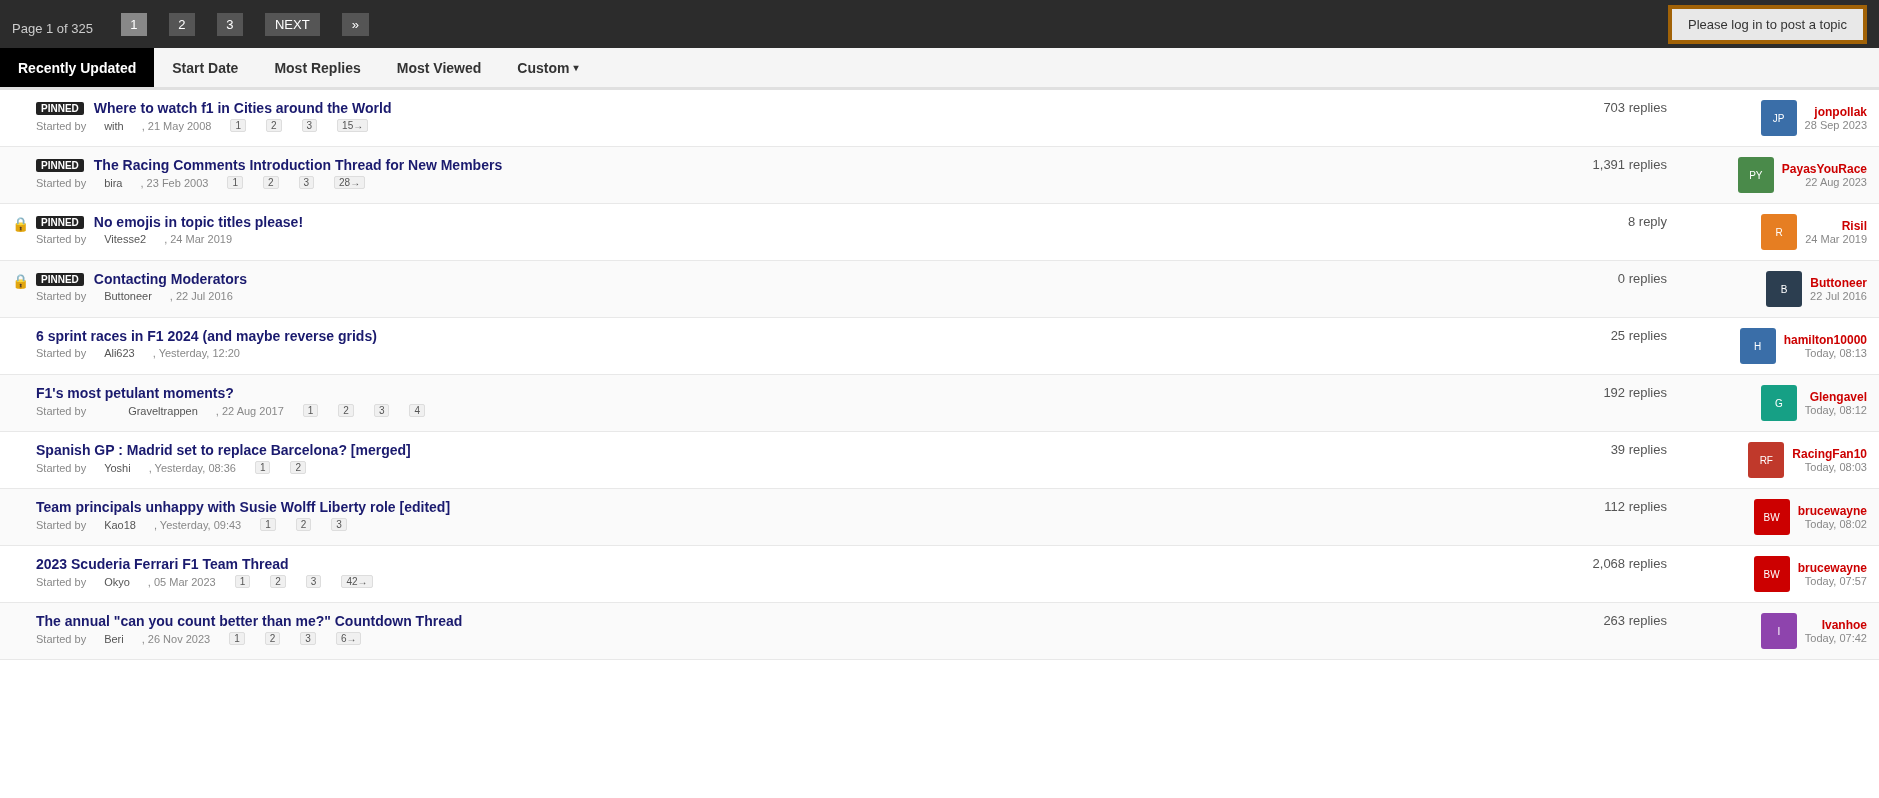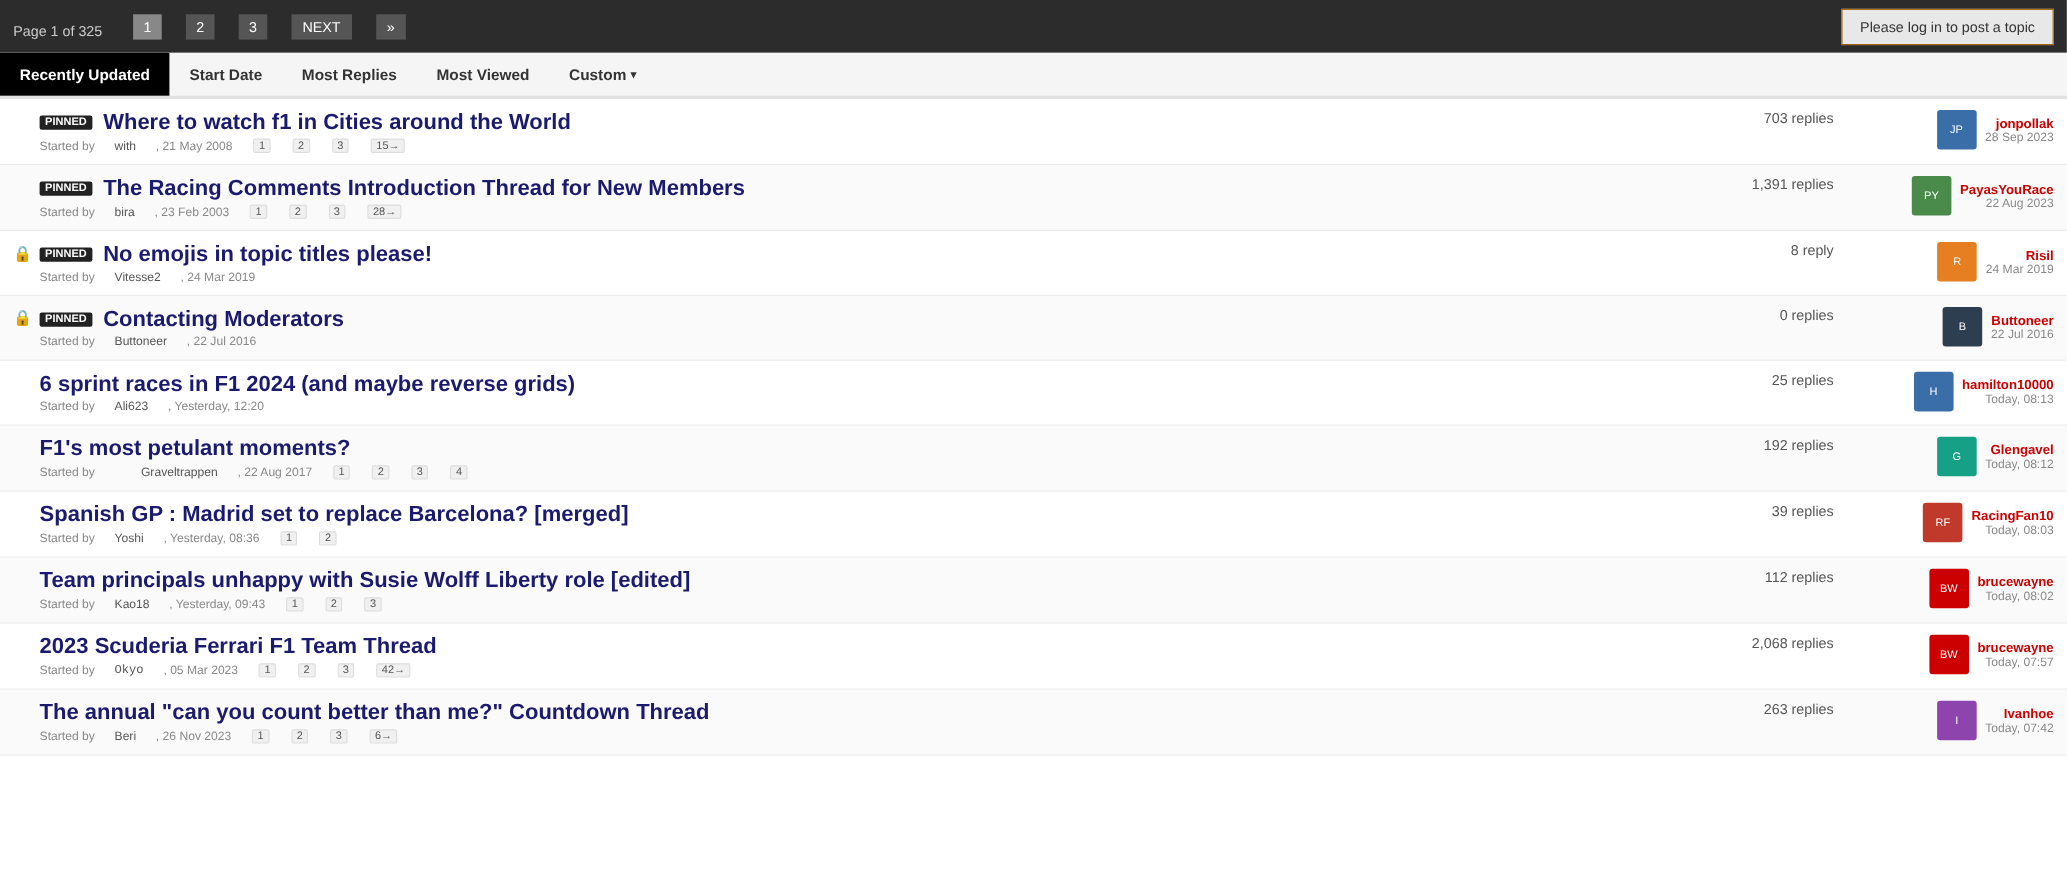--- a/index.html
+++ b/index.html
@@ -31,21 +31,21 @@
       background: #555;
       color: #fff;
       border: none;
       padding: 4px 10px;
       cursor: pointer;
       font-size: 13px;
     }
     .login-btn {
       background: #e8e8e8;
       color: #333;
-      border: 1px solid #a16207;
+      border: 4px solid #a16207;
       padding: 8px 16px;
       cursor: pointer;
       font-size: 13px;
     }
 
     
     .tab-bar {
       display: flex;
       align-items: stretch;
       background: #f5f5f5;
@@ -105,21 +105,21 @@
       font-size: 10px;
       font-weight: bold;
       padding: 1px 5px;
       border-radius: 2px;
       margin-right: 6px;
       vertical-align: middle;
       flex-shrink: 0;
     }
     .thread-info { flex: 1; }
     .thread-title {
-      font-size: 20px;
+      font-size: 14px;
       color: #1a1a6e;
       font-weight: bold;
       cursor: pointer;
       text-decoration: none;
     }
     .thread-meta {
       font-size: 11px;
       color: #888;
       margin-top: 3px;
       display: flex;
@@ -430,21 +430,21 @@
     <div class="thread-row">
     <div class="thread-left">
       <span class="lock-icon" style="visibility:hidden">🔒</span>
       <div class="thread-info">
         <div style="display:flex;align-items:center;flex-wrap:wrap;gap:4px;">
 
           <span class="thread-title">2023 Scuderia Ferrari F1 Team Thread</span>
         </div>
         <div class="thread-meta">
           <span>Started by</span>
-          <span style="color:#555;cursor:pointer;font-family:Liberation Mono, monospace;">Okyo</span>
+          <span style="color:#555;cursor:pointer;">Okyo</span>
           <span>, 05 Mar 2023</span>
           <span class="page-link">1</span>
             <span class="page-link">2</span>
             <span class="page-link">3</span>
             <span class="page-link">42→</span>
         </div>
       </div>
     </div>
     <div class="thread-replies">2,068 replies</div>
     <div class="thread-right">

